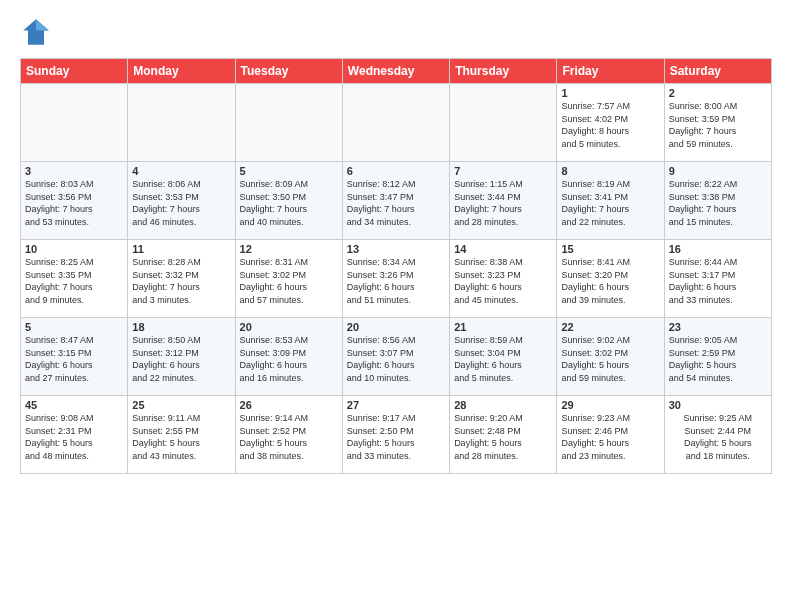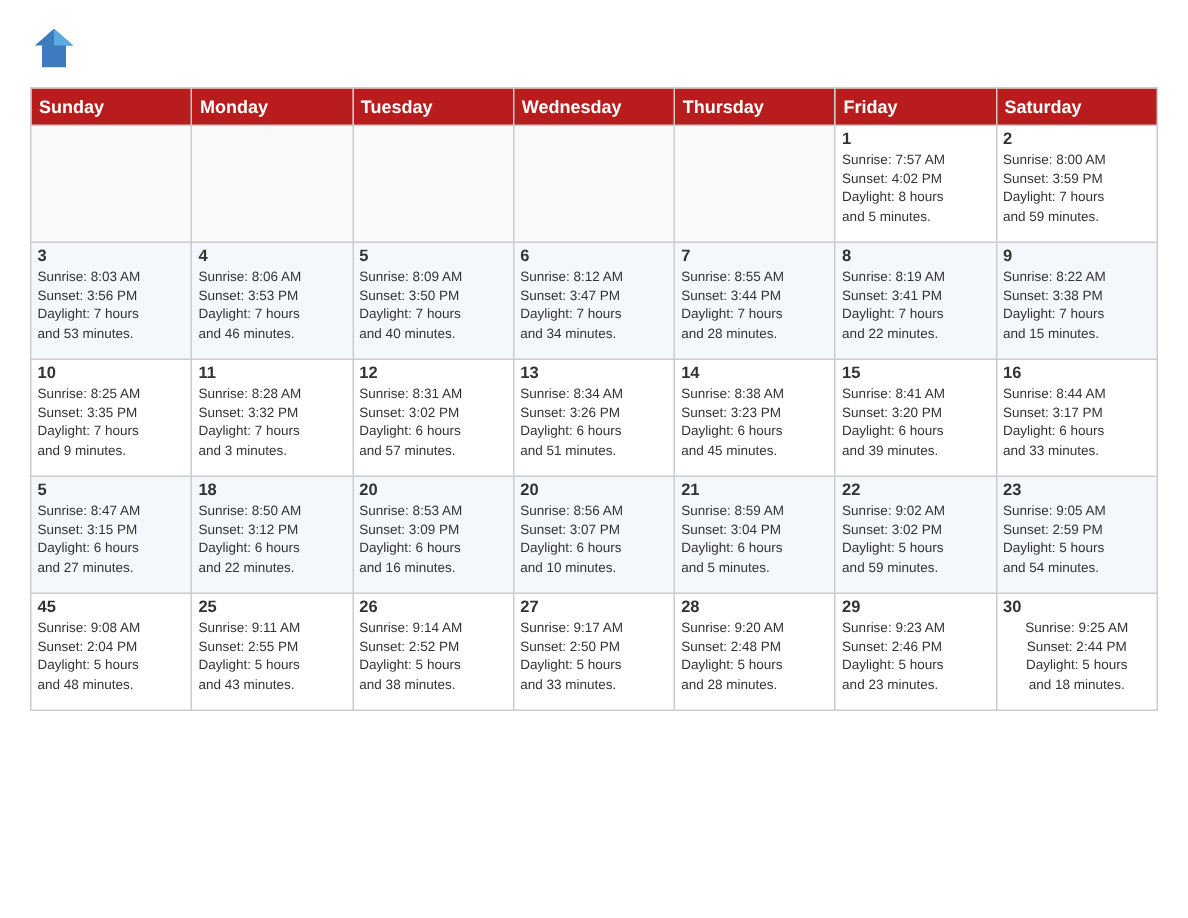--- a/index.html
+++ b/index.html
@@ -51,21 +51,21 @@
       font-size: 15px;
       color: #444;
       margin-top: 2px;
     }
     .calendar {
       width: 100%;
       border-collapse: collapse;
       table-layout: fixed;
     }
     .calendar th {
-      background-color: #b91c1c;
+      background-color: #ef4444;
       color: #fff;
       font-size: 12px;
       font-weight: bold;
       text-align: left;
       padding: 5px 5px;
       border: 1px solid #ccc;
     }
     .calendar td {
       border: 1px solid #ccc;
       vertical-align: top;
@@ -175,21 +175,21 @@
           </td>
           <td>
             <span class="day-number">6</span>
             <div class="day-info" style="white-space: pre-line;">Sunrise: 8:12 AM
 Sunset: 3:47 PM
 Daylight: 7 hours
 and 34 minutes.</div>
           </td>
           <td>
             <span class="day-number">7</span>
-            <div class="day-info" style="white-space: pre-line;">Sunrise: 8:55 AM
+            <div class="day-info" style="white-space: pre-line;">Sunrise: 1:15 AM
 Sunset: 3:44 PM
 Daylight: 7 hours
 and 28 minutes.</div>
           </td>
           <td>
             <span class="day-number">8</span>
             <div class="day-info" style="white-space: pre-line;">Sunrise: 8:19 AM
 Sunset: 3:41 PM
 Daylight: 7 hours
 and 22 minutes.</div>
@@ -301,21 +301,21 @@
             <div class="day-info" style="white-space: pre-line;">Sunrise: 9:05 AM
 Sunset: 2:59 PM
 Daylight: 5 hours
 and 54 minutes.</div>
           </td>
         </tr>
         <tr>
           <td>
             <span class="day-number">45</span>
             <div class="day-info" style="white-space: pre-line;">Sunrise: 9:08 AM
-Sunset: 2:04 PM
+Sunset: 2:31 PM
 Daylight: 5 hours
 and 48 minutes.</div>
           </td>
           <td>
             <span class="day-number">25</span>
             <div class="day-info" style="white-space: pre-line;">Sunrise: 9:11 AM
 Sunset: 2:55 PM
 Daylight: 5 hours
 and 43 minutes.</div>
           </td>

